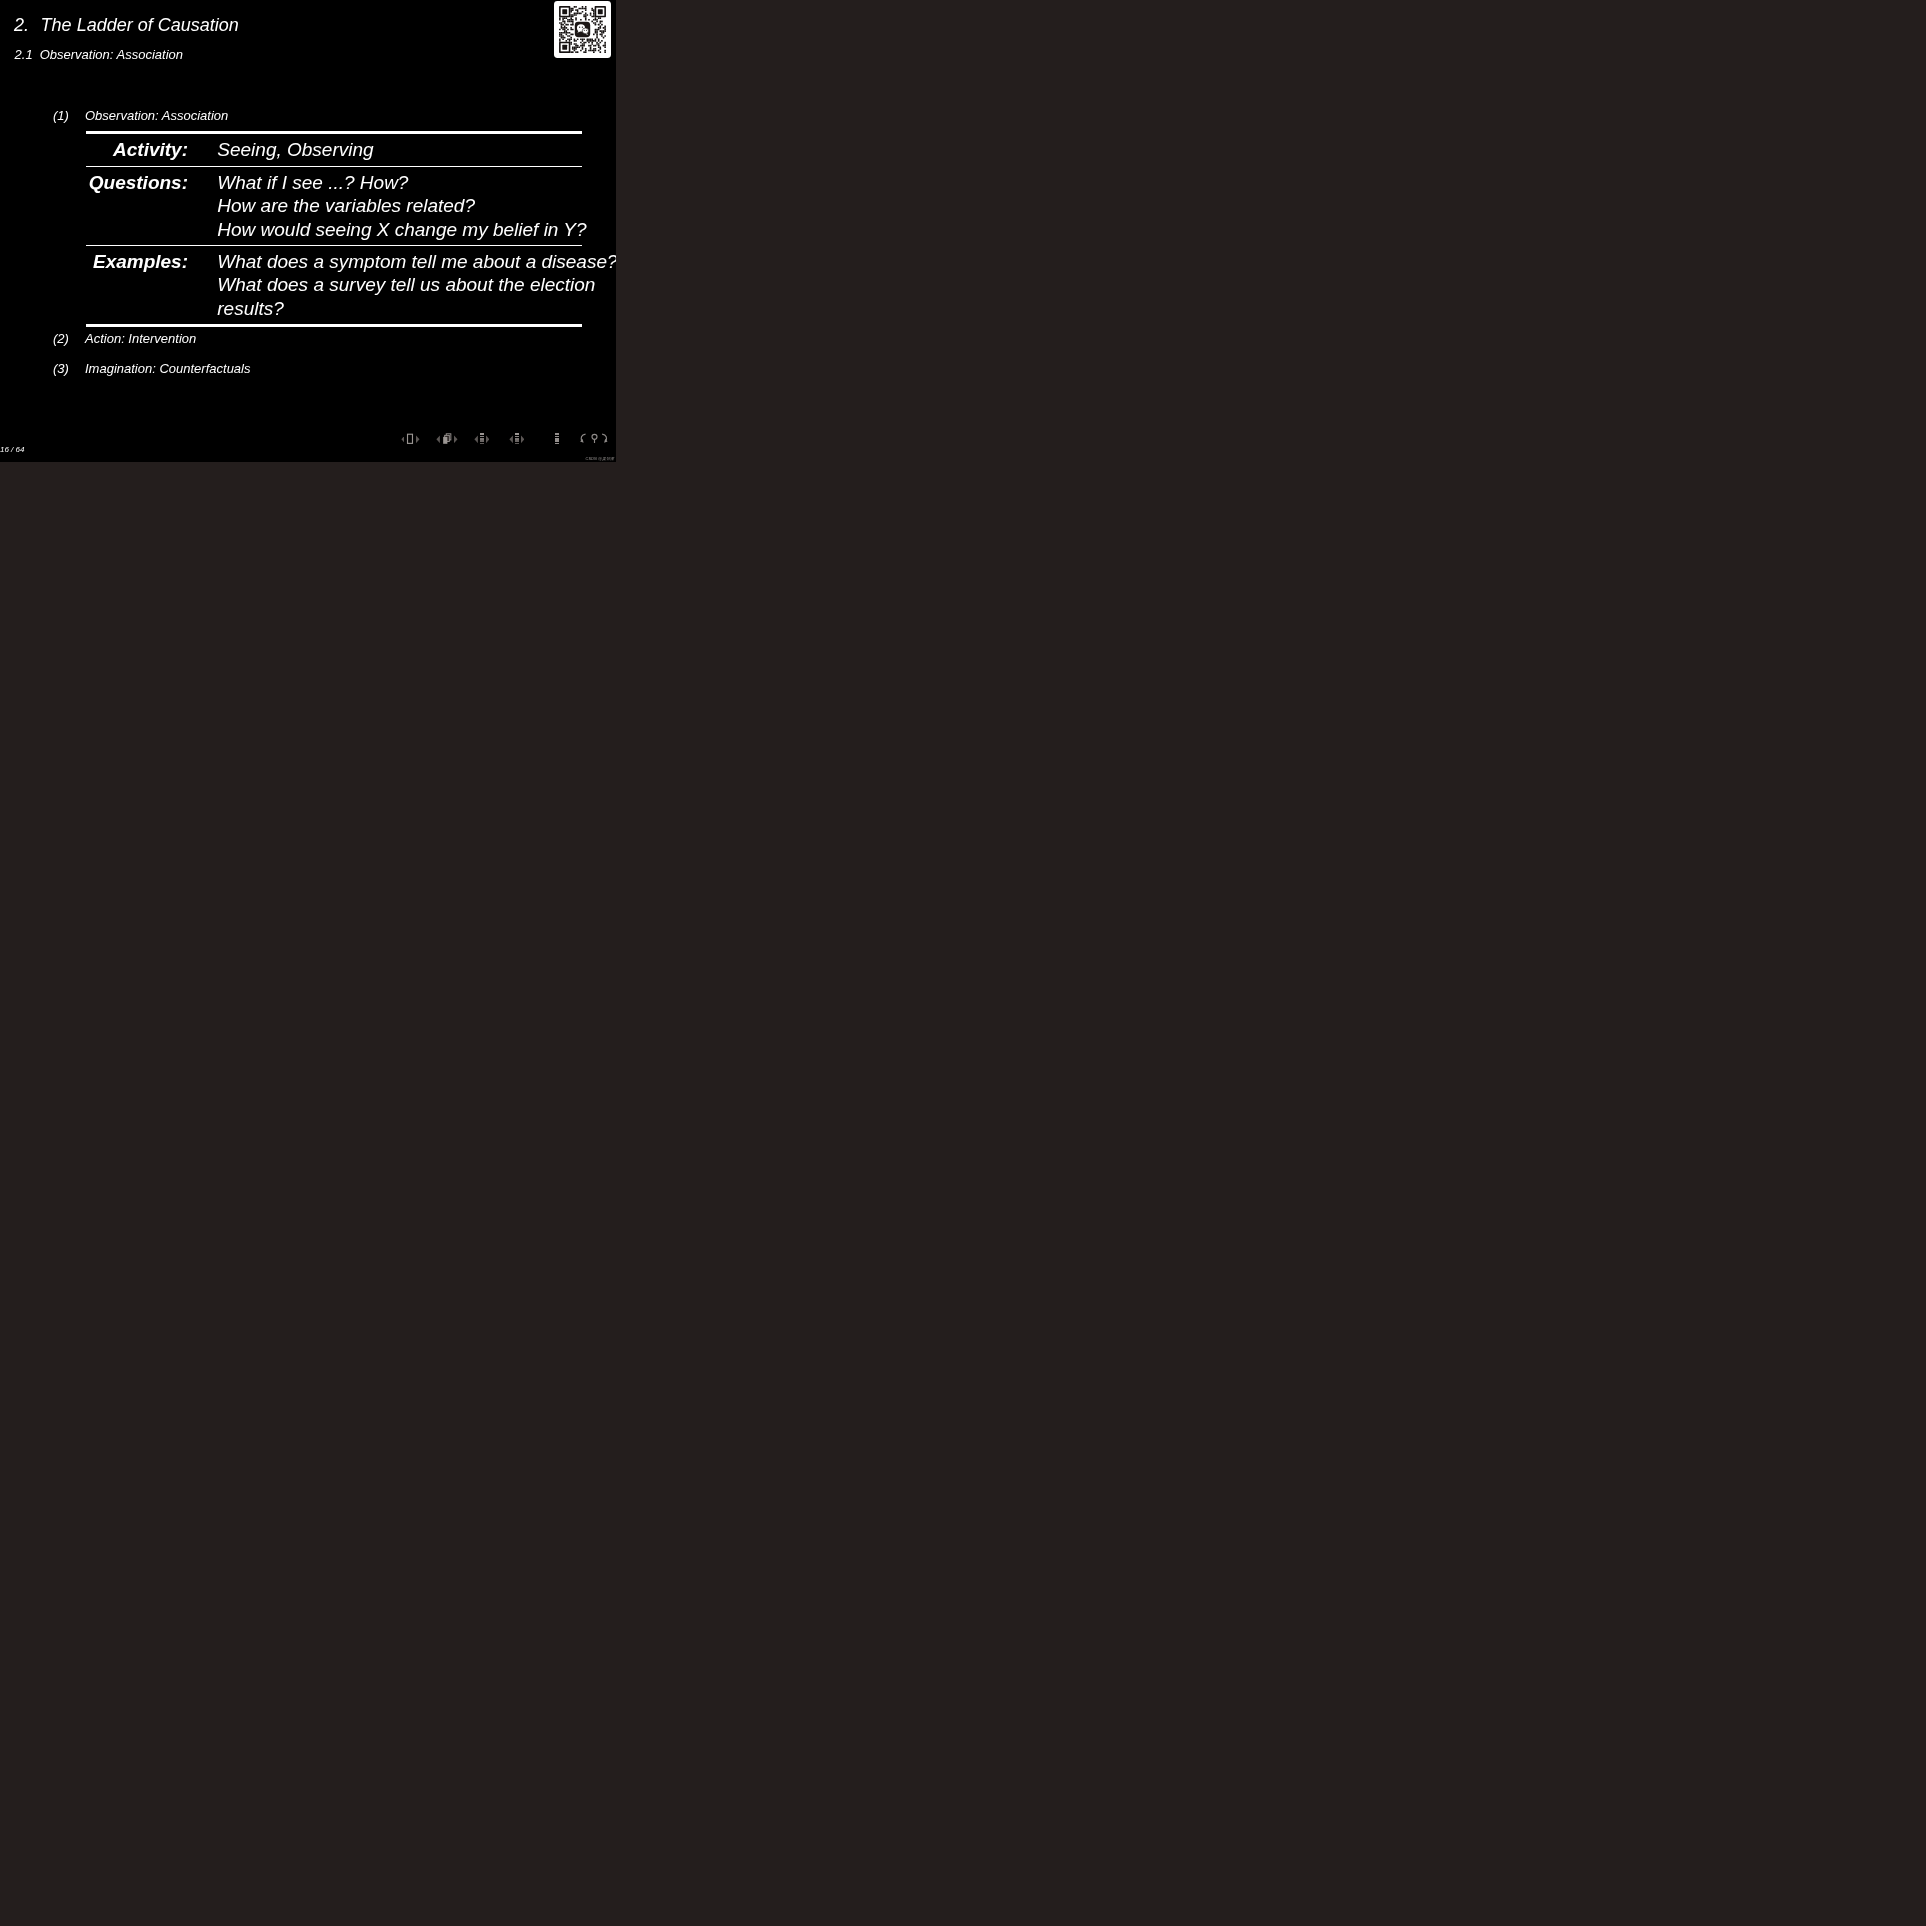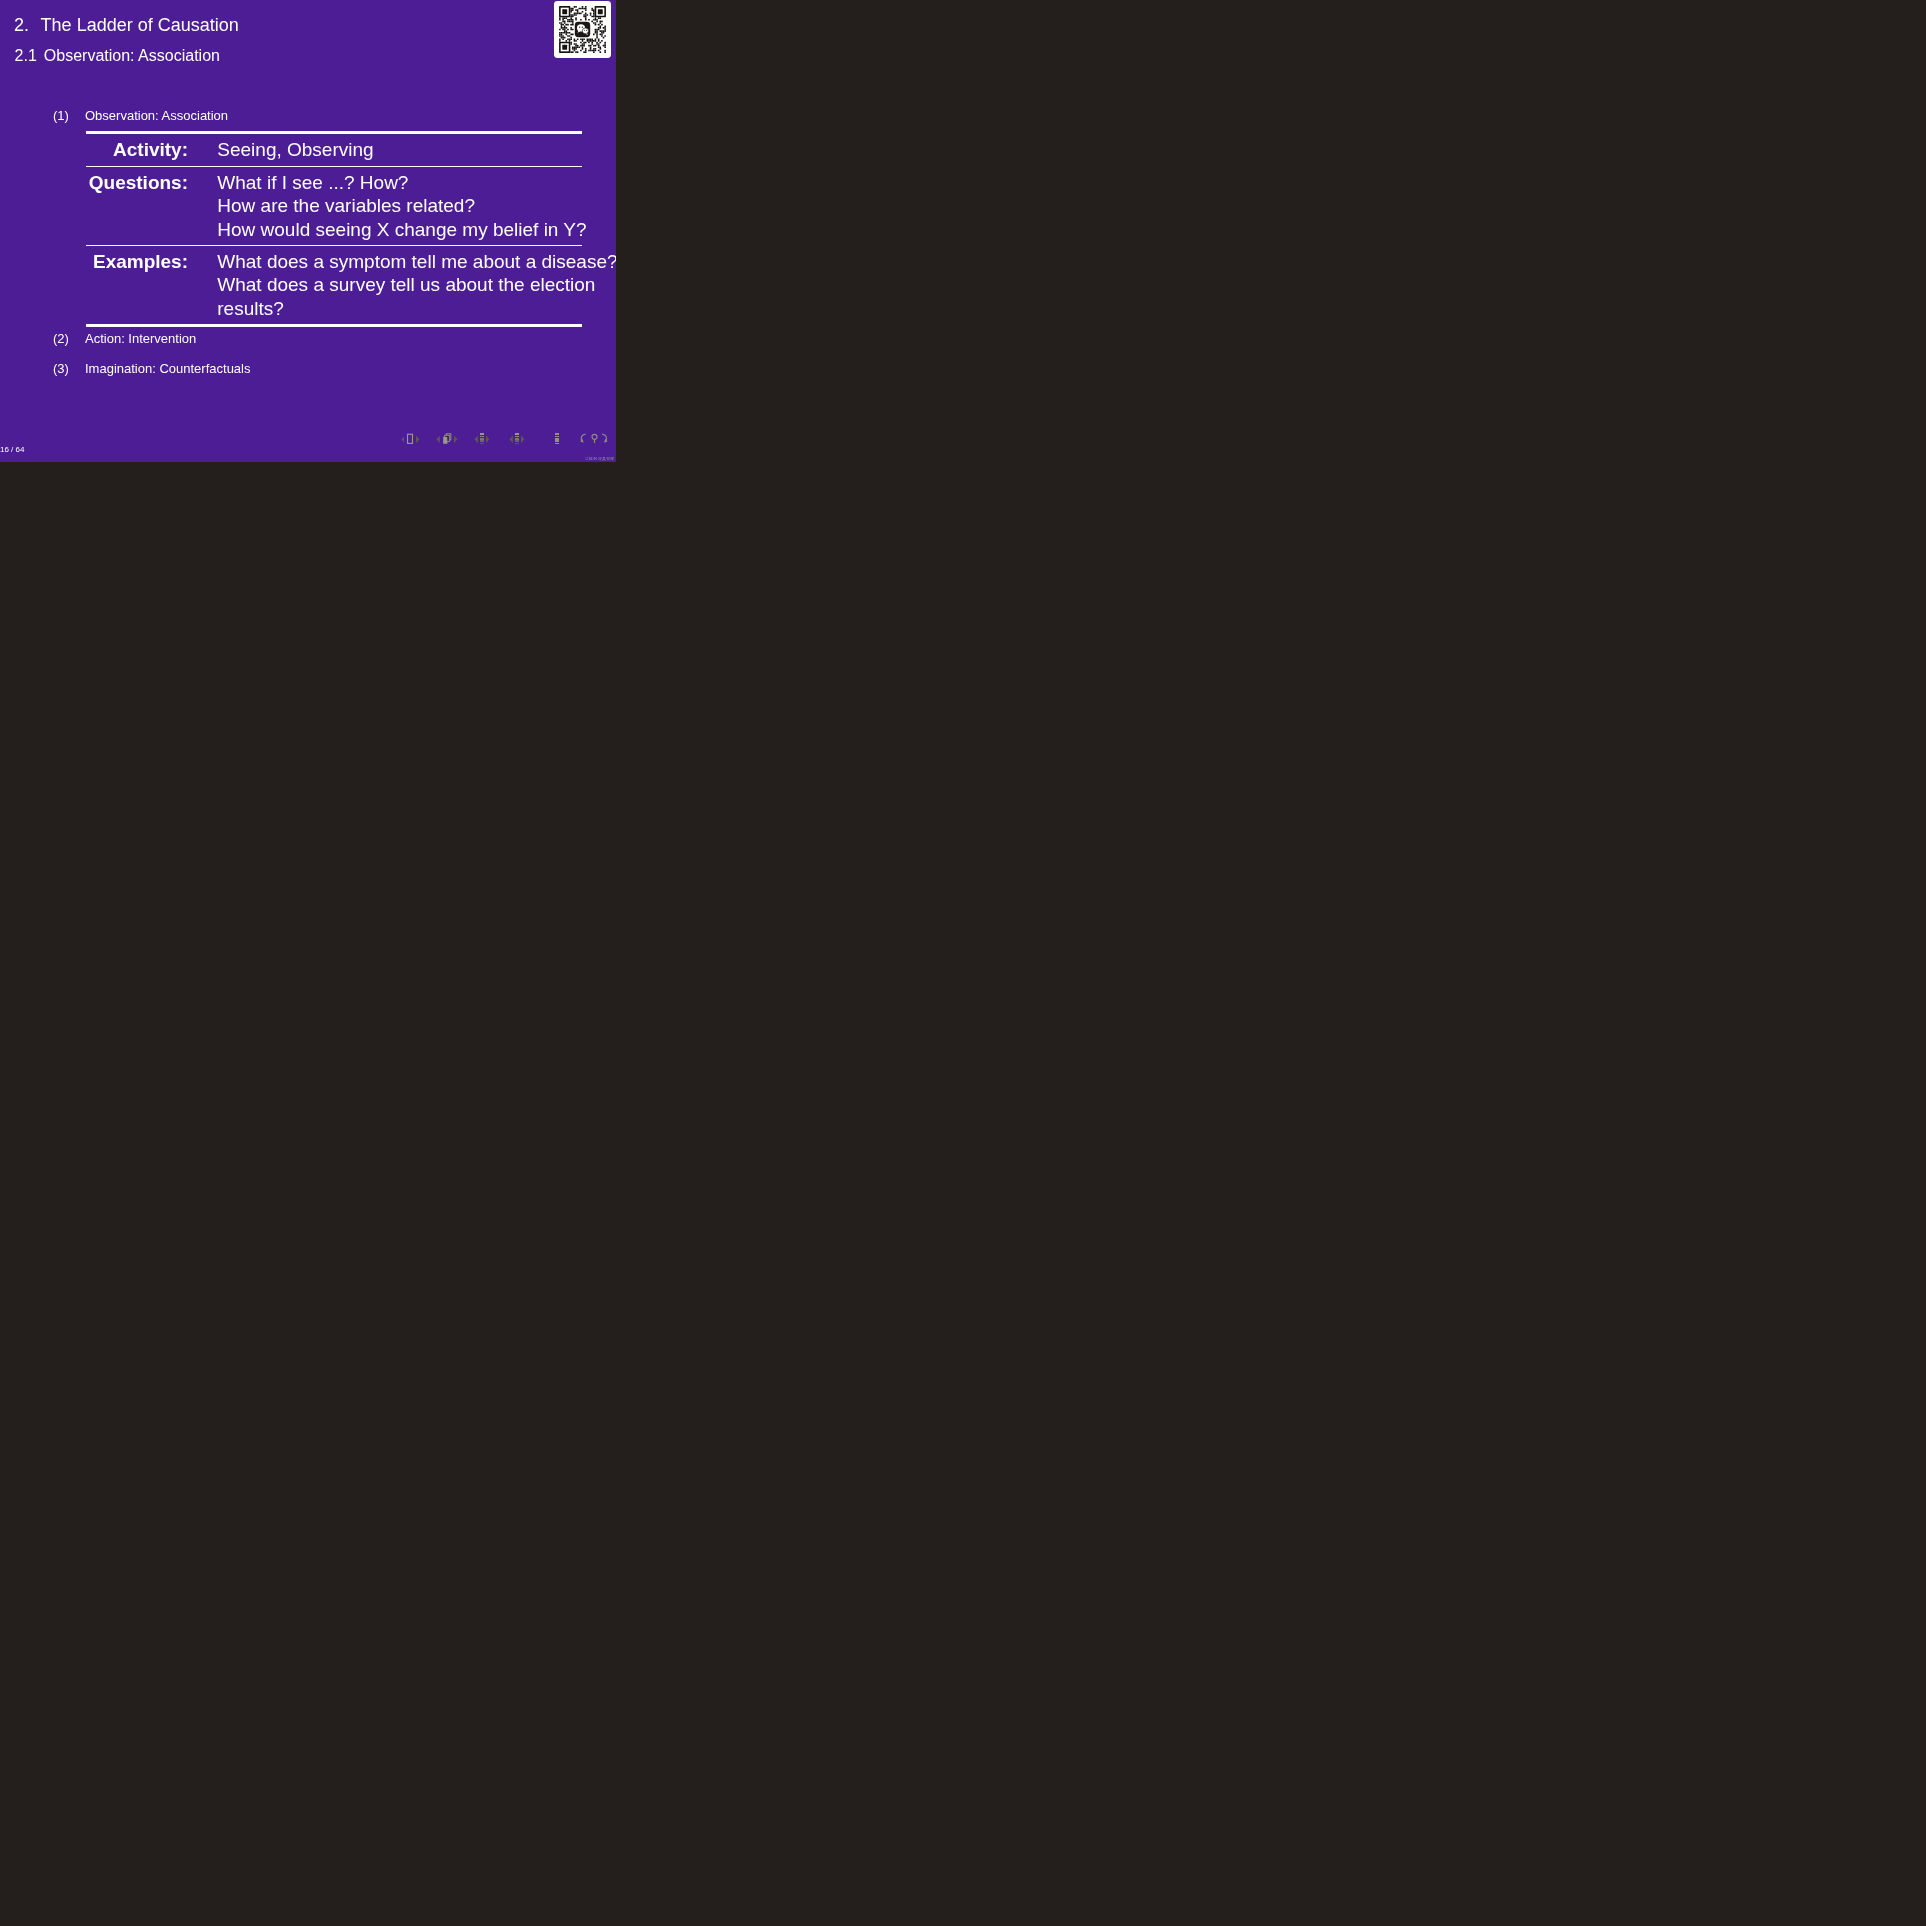--- a/index.html
+++ b/index.html
@@ -1,22 +1,22 @@
 <!DOCTYPE html>
 <html style="font-size:6.2px"><head>
 <meta charset="utf-8">
 <style>
   html,body{margin:0;padding:0;background:#241E1D;}
-  .slide{position:relative;width:616px;height:462px;background:#4c1d95;color:#FFFFFF;
-         font-family:"Liberation Sans","DejaVu Sans",sans-serif;overflow:hidden;}
+  .slide{position:relative;width:616px;height:462px;background:#000000;color:#FFFFFF;
+         font-family:"Liberation Sans","DejaVu Sans",sans-serif;overflow:hidden;font-style:italic;}
 
   
   .title{position:absolute;left:14px;top:15.4px;font-size:18px;font-weight:400;white-space:nowrap;}
   .title .num{margin-right:11.6px;}
-  .subtitle{position:absolute;left:14.6px;top:47px;font-size:16px;font-weight:400;white-space:nowrap;}
+  .subtitle{position:absolute;left:14.6px;top:47px;font-size:13px;font-weight:400;white-space:nowrap;}
   .subtitle .num{margin-right:7px;}
 
   .qr{position:absolute;left:554px;top:0.8px;width:57px;height:57px;}
 
   
   .item{position:absolute;left:53px;font-size:13px;display:flex;white-space:nowrap;}
   .item .marker{width:32px;flex:0 0 32px;}
   #item1{top:108px;}
   #item2{top:331px;}
   #item3{top:361px;}

